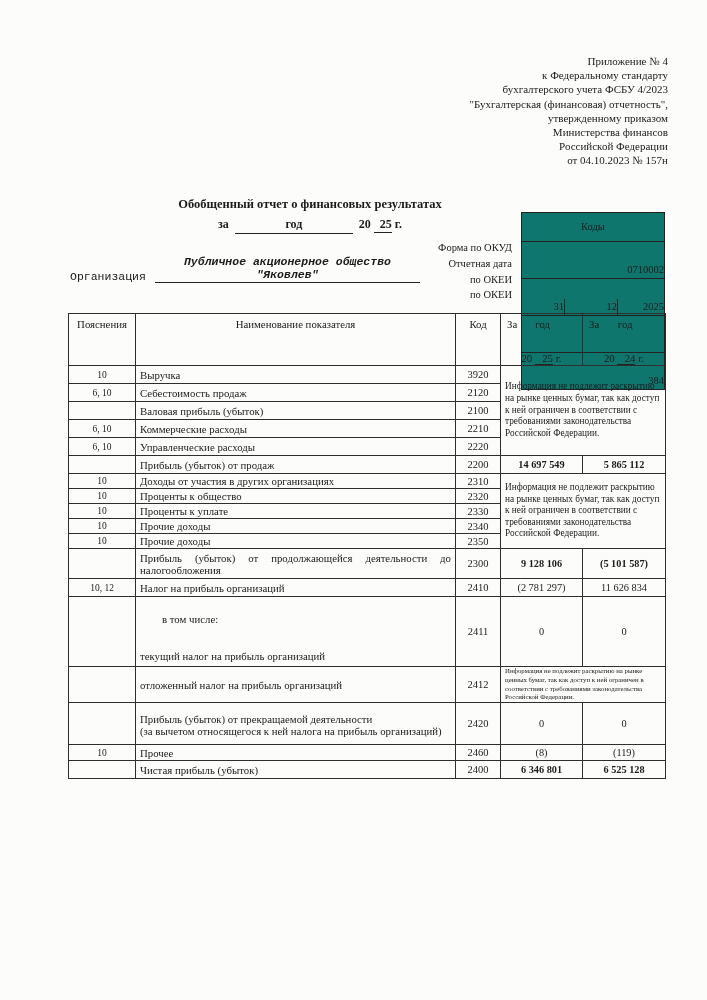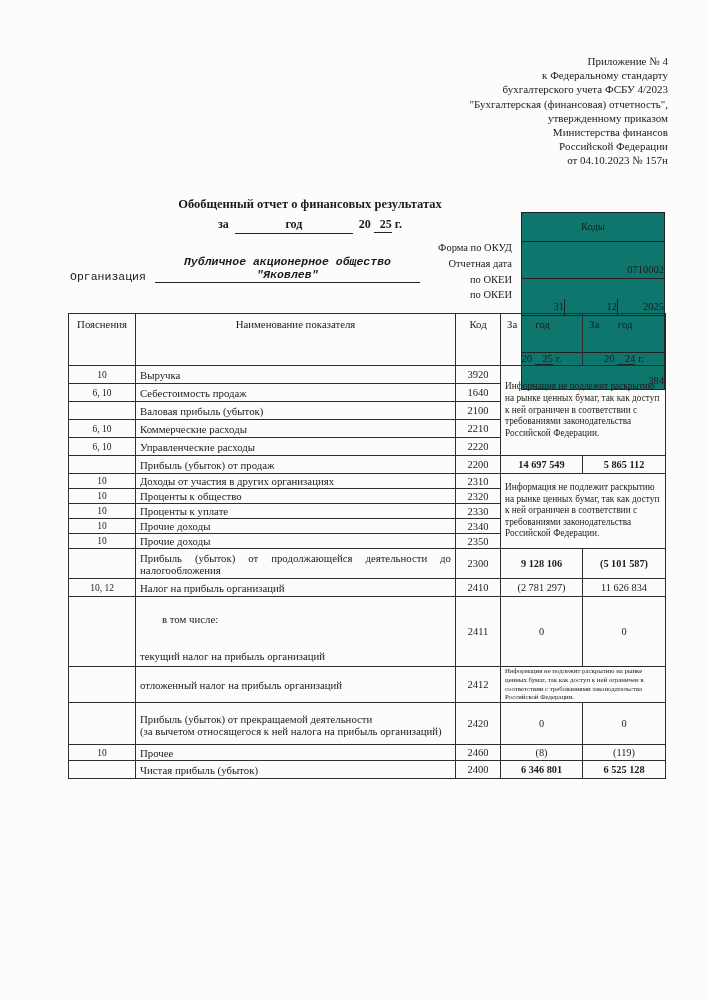--- a/index.html
+++ b/index.html
@@ -163,21 +163,21 @@
     <tbody>
       <tr class="h18">
         <td class="expl">10</td>
         <td class="name">Выручка</td>
         <td class="code">3920</td>
         <td class="info" colspan="2" rowspan="5">Информация не подлежит раскрытию на рынке ценных бумаг, так как доступ к ней ограничен в соответствии с требованиями законодательства Российской Федерации.</td>
       </tr>
       <tr class="h18">
         <td class="expl">6, 10</td>
         <td class="name">Себестоимость продаж</td>
-        <td class="code">1640</td>
+        <td class="code">2120</td>
       </tr>
       <tr class="h18">
         <td class="expl"></td>
         <td class="name">Валовая прибыль (убыток)</td>
         <td class="code">2100</td>
       </tr>
       <tr class="h18">
         <td class="expl">6, 10</td>
         <td class="name">Коммерческие расходы</td>
         <td class="code">2210</td>

